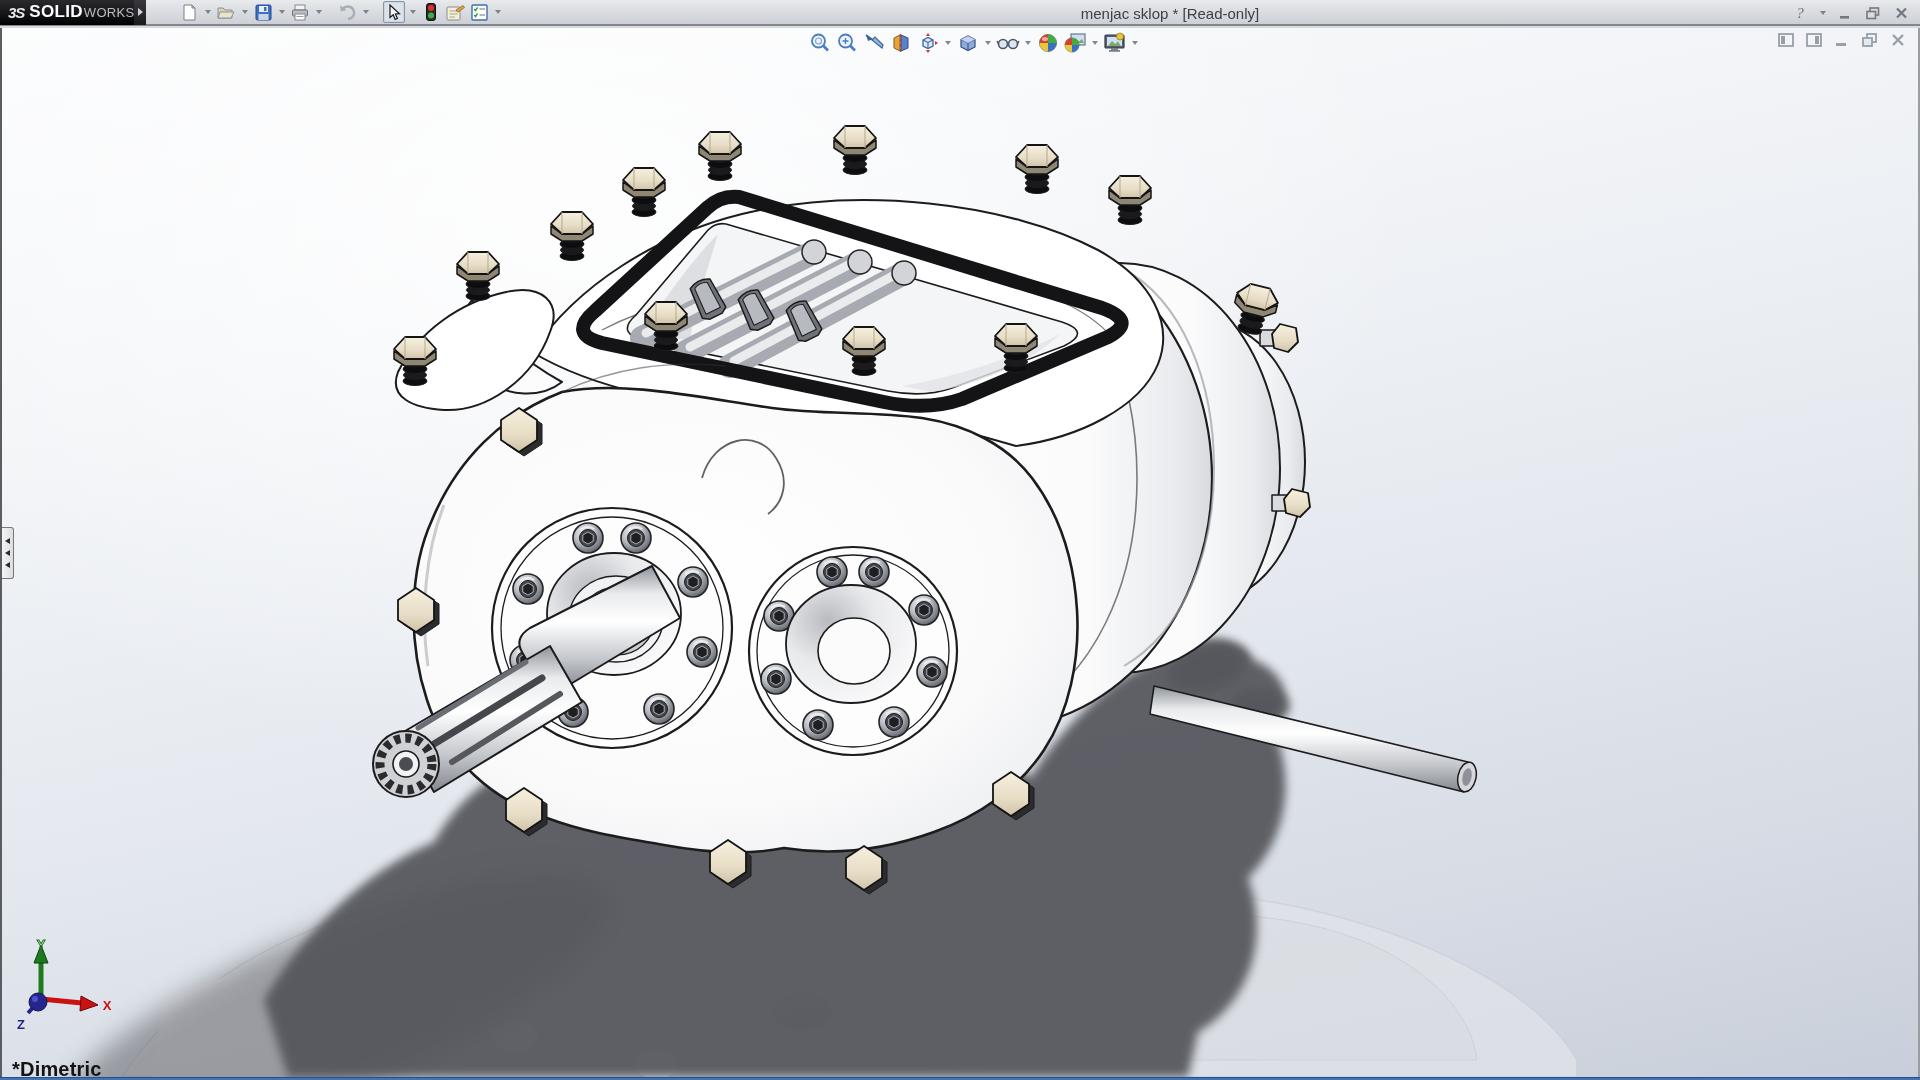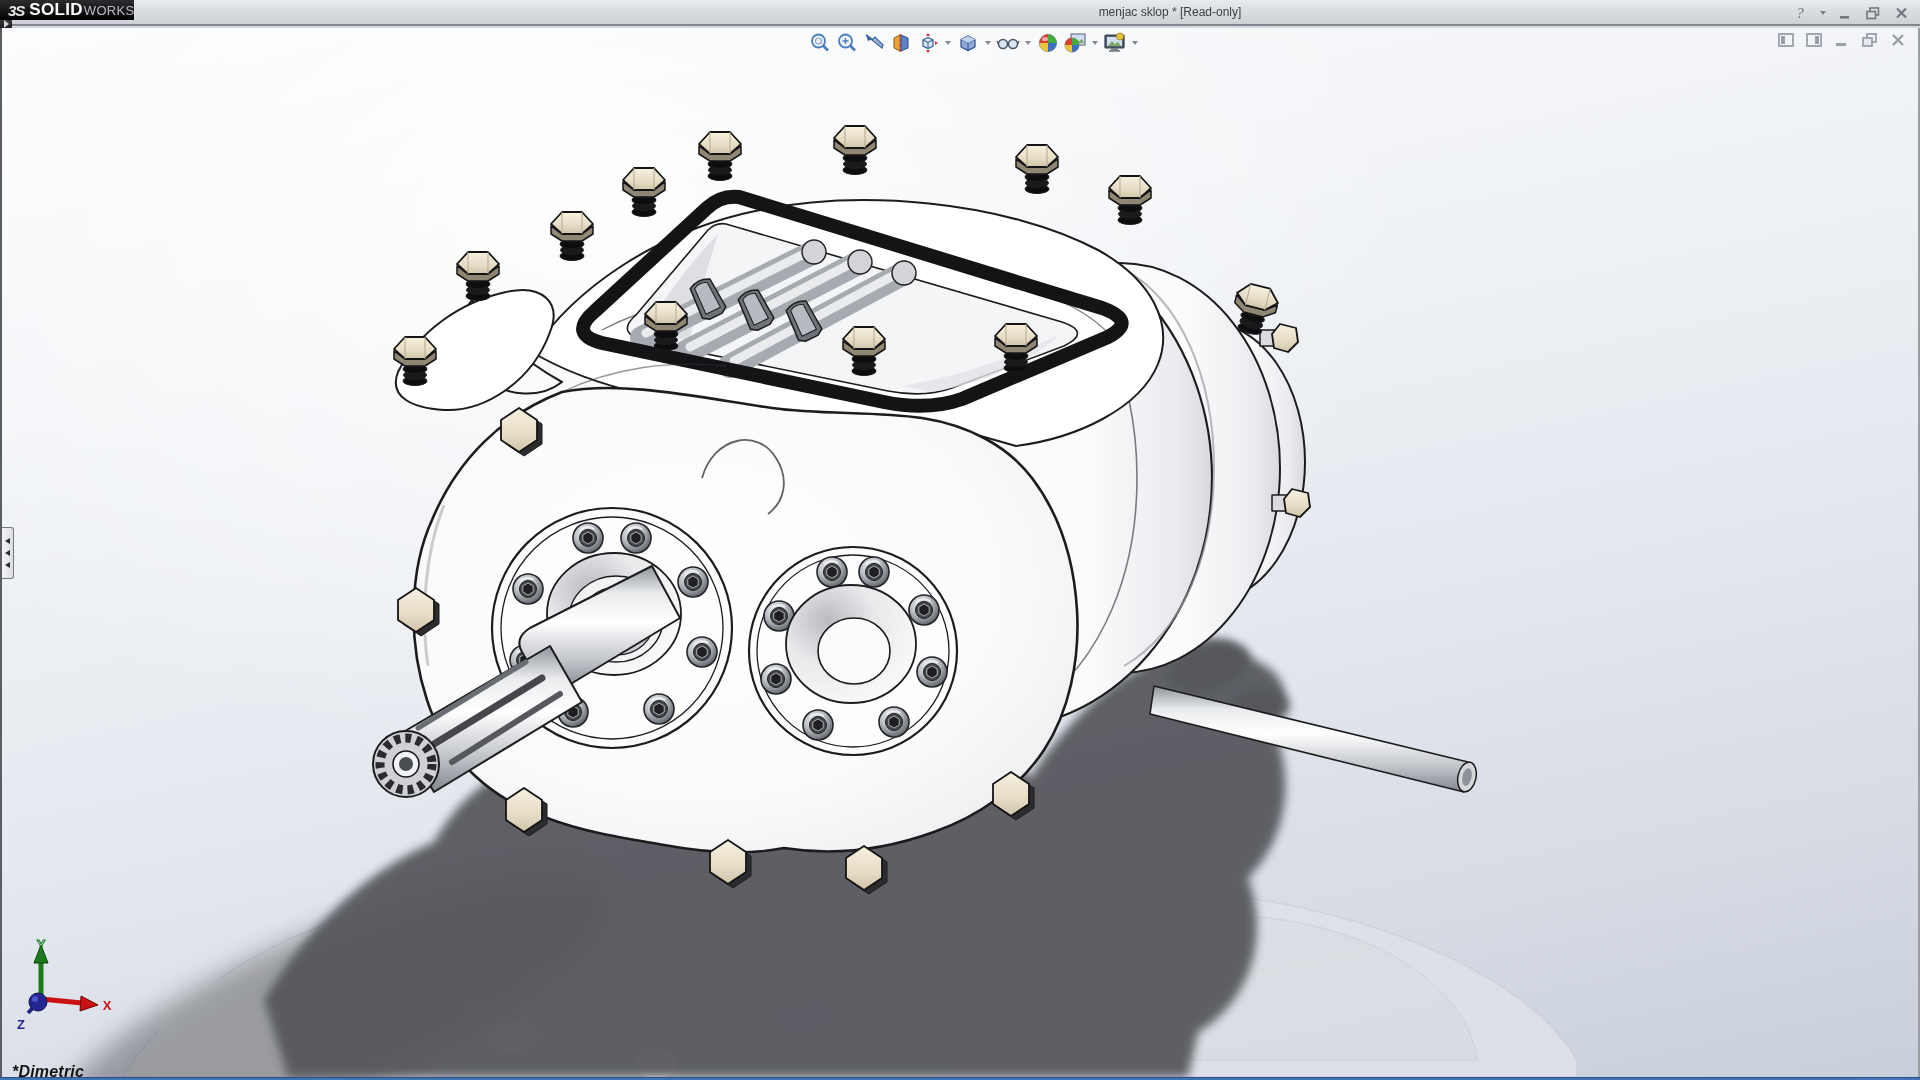--- a/index.html
+++ b/index.html
@@ -2,39 +2,39 @@
 <html><head>
 <meta charset="utf-8">
 <style>
   * { margin:0; padding:0; box-sizing:border-box; }
   html,body { width:1920px; height:1080px; overflow:hidden; font-family:"Liberation Sans", sans-serif; }
   .app { position:relative; width:1920px; height:1080px; background:#d7dade; }
 
   
   .titlebar { position:absolute; left:0; top:0; width:1920px; height:26px;
     background:linear-gradient(180deg,#e8eaed 0%,#d8dbdf 55%,#cdd0d5 100%);
-    border-bottom:2px solid #83868c; display:flex; align-items:flex-start;flex-direction:column; }
+    border-bottom:2px solid #83868c; display:flex; align-items:center; }
   .brand { width:134px; height:26px; background:linear-gradient(180deg,#2c2c2f 0%,#141416 60%,#000 100%);
     color:#fff; display:flex; align-items:center; padding-left:8px; gap:5px; }
   .brand .glyph { font-style:italic; font-weight:bold; font-size:15px; color:#e8e9eb; letter-spacing:-1px; }
   .brand .bold { font-weight:bold; font-size:17px; color:#ffffff; letter-spacing:.3px; }
   .brand .light { font-weight:normal; font-size:13px; color:#b9bdc3; letter-spacing:.3px; margin-left:-4px; }
   .brand-expander { width:12px; height:26px; background:linear-gradient(180deg,#3a3a3e,#1b1b1e);
     display:flex; align-items:center; justify-content:center; }
   .brand-expander::after{ content:""; border-left:5px solid #cfd2d6; border-top:4px solid transparent; border-bottom:4px solid transparent; }
 
   .tb-icons { display:flex; align-items:center; margin-left:32px; gap:2px; }
   .tbtn { width:22px; height:22px; display:flex; align-items:center; justify-content:center; border-radius:2px; }
   .tbtn.active { background:#dce3ec; border:1px solid #8a94a2; box-shadow:inset 0 0 2px #aeb8c6; }
   .dd { width:11px; height:22px; display:flex; align-items:center; justify-content:center; }
   .dd::after { content:""; border-top:4px solid #7e828a; border-left:3.5px solid transparent; border-right:3.5px solid transparent; }
   .tb-sep { width:8px; }
 
   .win-title { position:absolute; left:1020px; top:5px; width:300px; text-align:center;
-    font-size:12px; color:#3d4045; }
+    font-size:15px; color:#3d4045; }
 
   .win-ctrls { position:absolute; right:8px; top:2px; display:flex; align-items:center; gap:6px; }
   .wbtn { width:22px; height:20px; display:flex; align-items:center; justify-content:center; color:#5a5e66; }
 
   
   .viewport { position:absolute; left:0; top:28px; width:1920px; height:1049px; overflow:hidden;
     background:
       radial-gradient(ellipse 1400px 900px at 30% 18%, rgba(255,255,255,.85) 0%, rgba(255,255,255,0) 60%),
       linear-gradient(168deg,#fbfcfd 0%,#f2f4f7 28%,#e6eaf0 55%,#d7dce5 80%,#c9cfda 100%);
     border-left:2px solid #5a5d62; border-right:2px solid #9a9da2; }
@@ -51,21 +51,21 @@
   .dbtn { width:20px; height:18px; display:flex; align-items:center; justify-content:center; }
 
   
   .side-tab { position:absolute; left:0; top:499px; width:12px; height:52px;
     background:linear-gradient(90deg,#f4f4f5,#dcdde0); border:1px solid #75787d; border-left:none;
     border-radius:0 3px 3px 0; display:flex; flex-direction:column; align-items:center; justify-content:center; gap:6px; }
   .side-tab i { width:0; height:0; border-right:5px solid #2a2b2e; border-top:3.5px solid transparent; border-bottom:3.5px solid transparent; }
 
   .scene { position:absolute; left:0; top:0; width:1920px; height:1049px; }
 
-  .orientation-label { position:absolute; left:10px; bottom:-4px; font-size:16px; font-weight:bold; color:#141414; letter-spacing:.2px;font-style:italic; }
+  .orientation-label { position:absolute; left:10px; bottom:-4px; font-size:20px; font-weight:bold; color:#141414; letter-spacing:.2px; }
 
   .triad { position:absolute; left:6px; bottom:40px; }
 </style>
 </head>
 <body>
 
 <div class="app">
 
   <div class="titlebar">
     <div class="brand">

